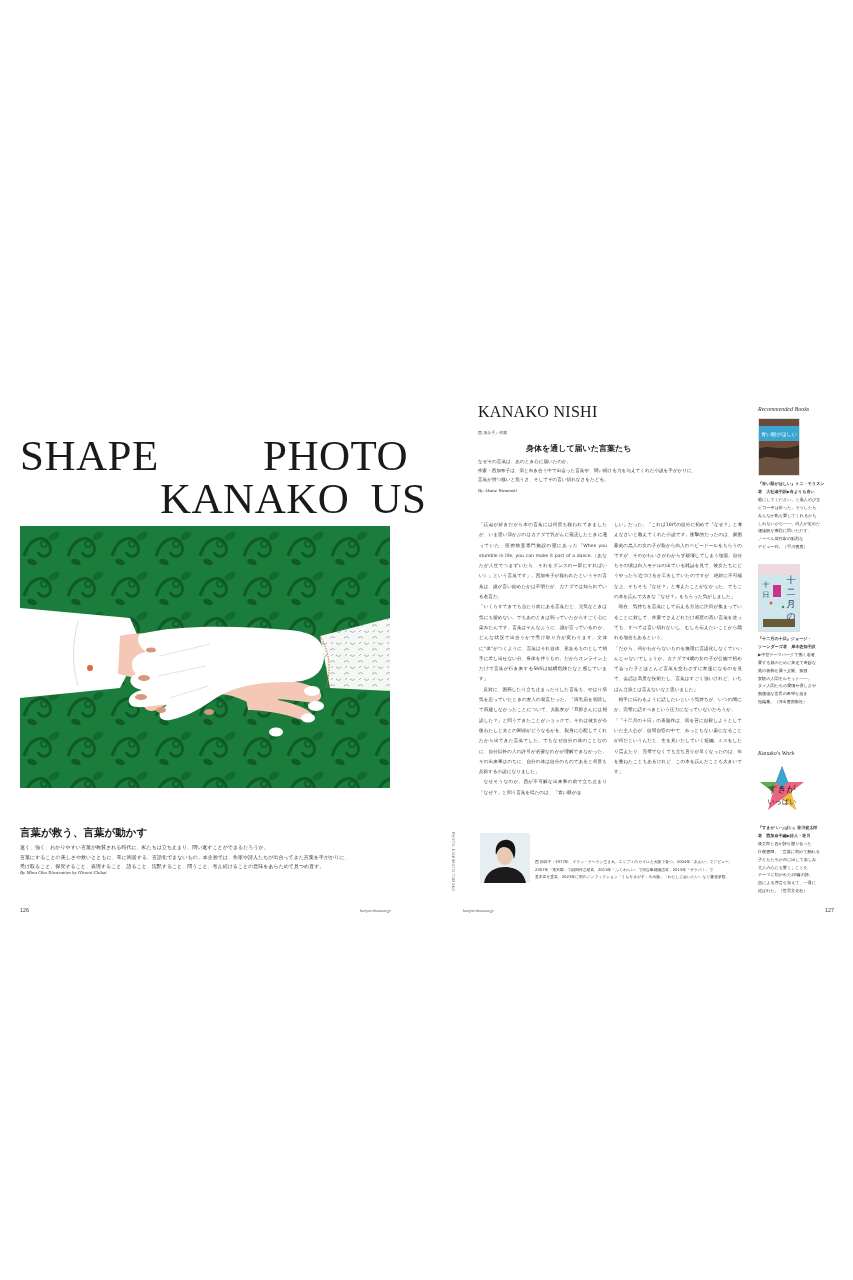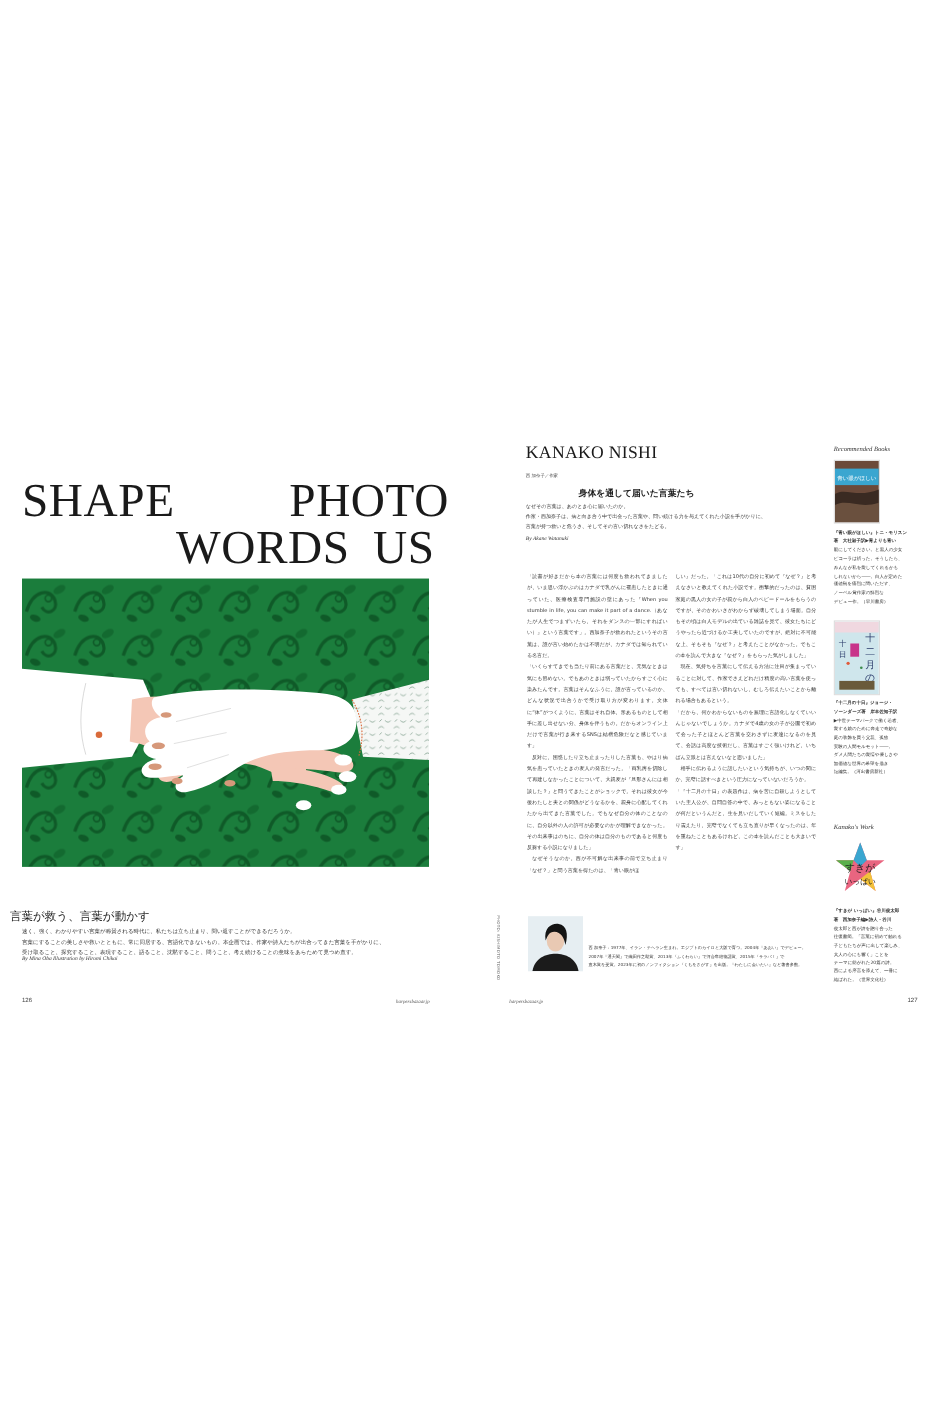--- a/index.html
+++ b/index.html
@@ -5,21 +5,21 @@
   html, body { margin: 0; padding: 0; }
   body {
     width: 853px; height: 1280px; background: #ffffff; position: relative; overflow: hidden;
     font-family: "DejaVu Sans", sans-serif; color: #222;
   }
   .abs { position: absolute; }
 
   
   .title-line { font-family: "Liberation Serif", "DejaVu Serif", serif; font-size: 43px; line-height: 44px; color: #1a1a1a; letter-spacing: 0.5px; white-space: nowrap; }
   .illus { left: 20px; top: 526px; width: 370px; height: 262px; background: #1a7a3a; overflow: hidden; }
-  .lead-title { left: 9px; top: 826px; font-size: 10.5px; font-weight: normal; color: #1a1a1a; }
+  .lead-title { left: 20px; top: 826px; font-size: 10.5px; font-weight: bold; color: #1a1a1a; }
   .lead-body { left: 20px; top: 843px; width: 380px; font-size: 5px; line-height: 9.5px; color: #333; }
   .lead-body div { white-space: nowrap; }
   .byline { font-family: "Liberation Serif", serif; font-style: italic; font-size: 5px; color: #333; }
   .folio { font-size: 5.5px; color: #444; font-family: "Liberation Sans", sans-serif; }
   .site { font-size: 4.5px; color: #555; font-family: "Liberation Serif", serif; font-style: italic; }
 
   
   .name-title { left: 478px; top: 403px; font-family: "Liberation Serif", "DejaVu Serif", serif; font-size: 16px; letter-spacing: 0.3px; color: #1a1a1a; white-space: nowrap; }
   .name-sub { left: 478px; top: 430px; font-size: 4px; color: #444; }
   .head2 { left: 478px; top: 443px; font-size: 8px; font-weight: bold; color: #1a1a1a; margin-left: 48px; }
@@ -37,21 +37,21 @@
   .cover { overflow: hidden; border: 0.5px solid #ddd; }
   .side-text { font-size: 4.1px; line-height: 7.9px; color: #333; width: 75px; }
   .side-text div { white-space: nowrap; }
   .b { font-weight: bold; }
 </style>
 </head>
 <body>
 
 <div class="abs title-line" style="left:20px; top:434px;">SHAPE</div>
 <div class="abs title-line" style="left:263px; top:434px;">PHOTO</div>
-<div class="abs title-line" style="left:160px; top:477px; word-spacing: 10px;">WORDS  US</div>
+<div class="abs title-line" style="left:160px; top:477px; word-spacing: 10px;">KANAKO  US</div>
 
 <div class="abs illus">
   <svg width="370" height="262" viewBox="0 0 370 262">
     <defs>
       <pattern id="dam" width="44" height="40" patternUnits="userSpaceOnUse">
         <rect width="44" height="40" fill="#1b7d3c"></rect>
         <path d="M4 30 C 10 10, 26 8, 30 20 C 33 30, 22 34, 18 26" stroke="#0f5a28" stroke-width="3" fill="none"></path>
         <ellipse cx="34" cy="10" rx="6" ry="3.5" fill="#136a30" transform="rotate(-30 34 10)"></ellipse>
         <ellipse cx="12" cy="36" rx="5" ry="3" fill="#0f5a28" transform="rotate(20 12 36)"></ellipse>
         <circle cx="24" cy="18" r="3" fill="none" stroke="#0f5a28" stroke-width="1.5"></circle>

